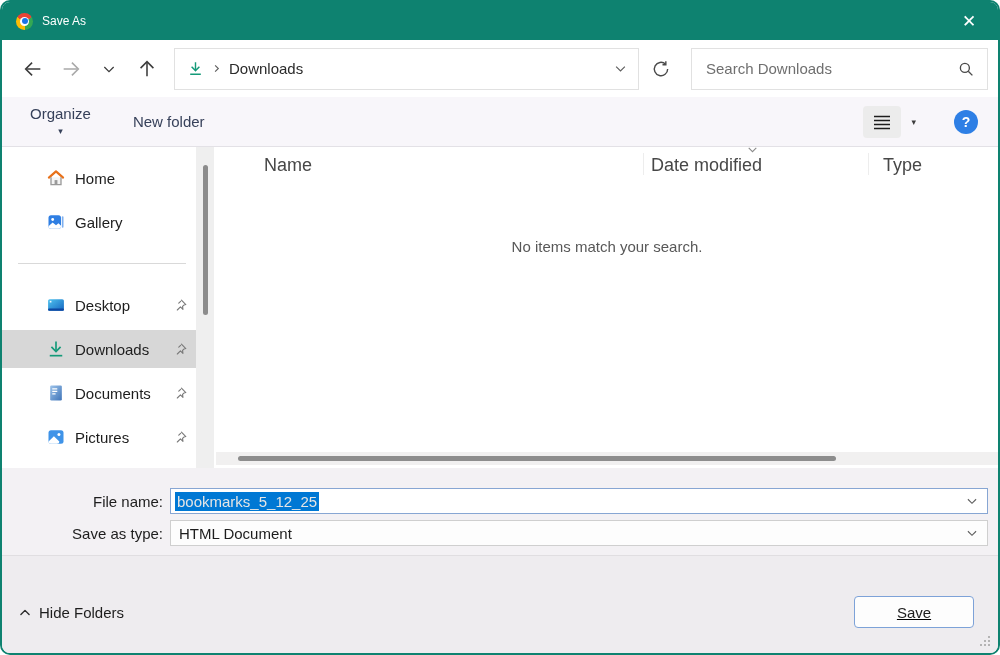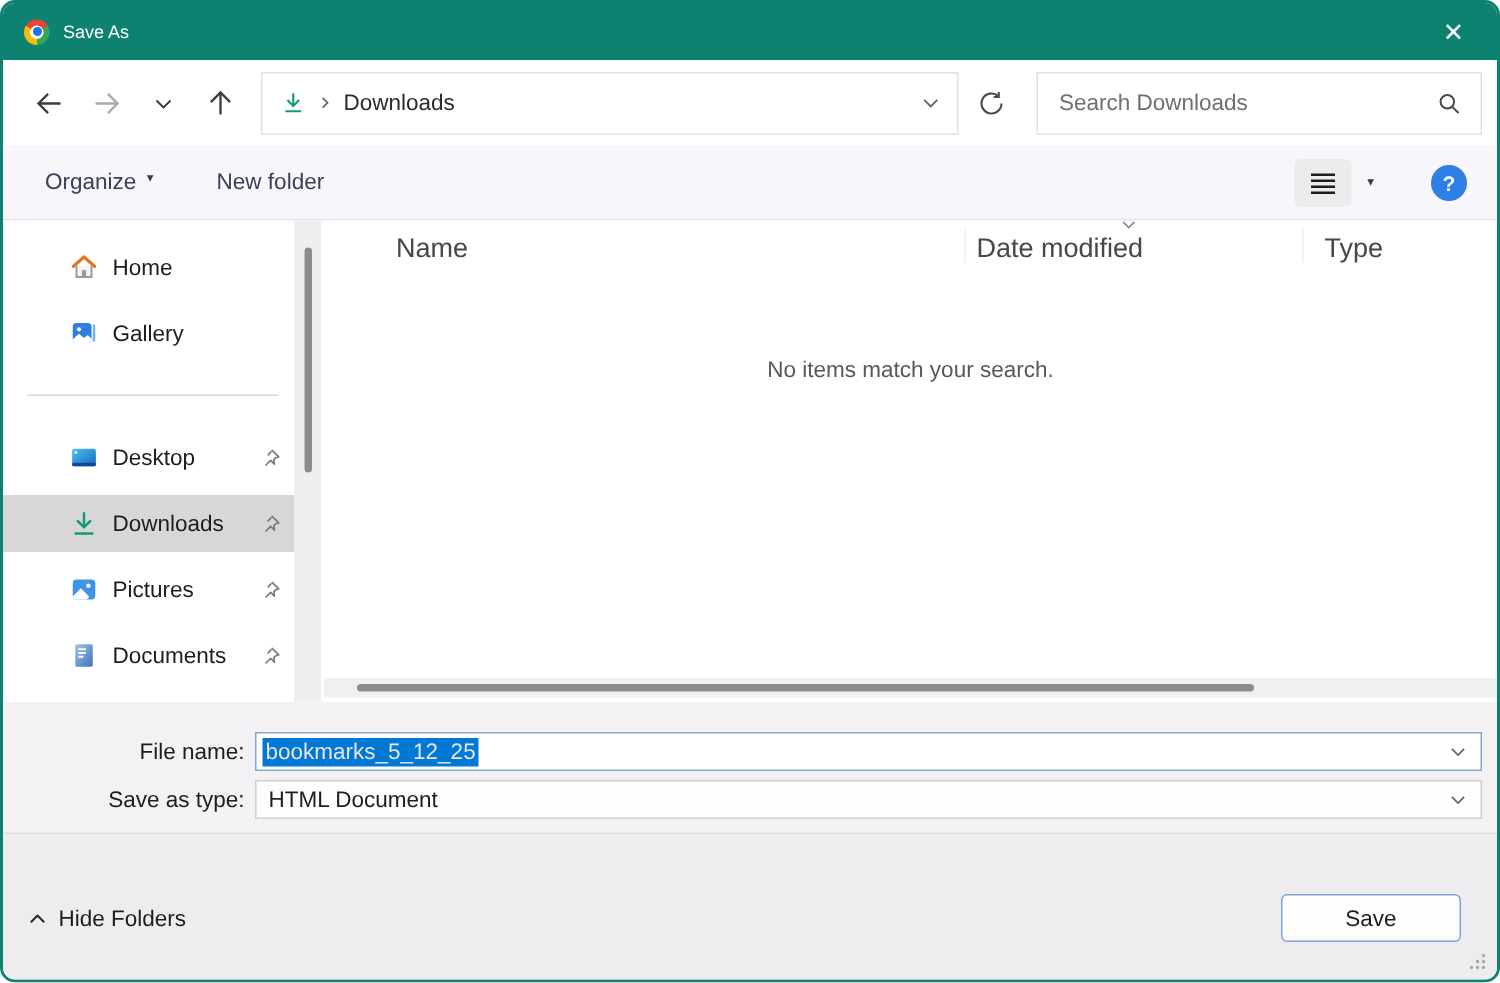--- a/index.html
+++ b/index.html
@@ -40,21 +40,21 @@
     margin-left:8px; flex:1; height:42px; border:1px solid #e1e1e1; background:#fff;
     display:flex; align-items:center; padding:0 12px 0 14px;gap:48px;
   }
   .searchbox input{ border:none; outline:none; flex:1; font-size:15px; color:#2b2b2b; font-family:inherit; background:transparent;}
   .searchbox input::placeholder{ color:#6f6f6f; }
   
   .toolbar{
     height:50px; flex:0 0 50px; background:#f8f6fa; border-bottom:1px solid #e3e1e6;
     display:flex; align-items:center; padding:0 20px 0 28px; color:#37415a; font-size:15px;
   }
-  .tb-btn{ display:flex; align-items:center; gap:7px; background:none; border:none; color:#37415a; font-size:15px; font-family:inherit; }
+  .tb-btn{ display:flex; align-items:center; gap:7px; background:none; border:none; color:#37415a; font-size:15px; font-family:inherit;flex-direction:column; }
   .tb-caret{ font-size:9px; position:relative; top:-3px;}
   .tb-newfolder{ margin-left:42px; }
   .tb-right{ margin-left:auto; display:flex; align-items:center; gap:10px; }
   .view-btn{ width:38px;height:32px; background:#ececec; border:none; border-radius:4px; display:flex; align-items:center; justify-content:center; }
   .view-caret{ color:#3c3c3c; font-size:9px; }
   .help-btn{ width:24px;height:24px;border-radius:50%;background:#2e7fe5;border:none;color:#fff;font-size:14px;font-weight:bold; display:flex;align-items:center;justify-content:center; margin-left:28px;}
   
   .content{ flex:1; display:flex; min-height:0; background:#fff; }
   .sidebar{ width:194px; flex:0 0 194px; padding-top:12px; }
   .side-item{
@@ -91,21 +91,21 @@
   .filename-box .sel{ background:#0078d4; color:#e5e5e5; padding:1px 2px; }
   .combo-chevron{ margin-left:auto; color:#5f5f5f; }
   .savetype-box{
     flex:1; margin-right:10px; height:26px; background:#fdfdfd; border:1px solid #cfcfcf;
     display:flex; align-items:center; padding:0 8px; font-size:15px; color:#1d1d1d;
   }
   
   .footer{ flex:0 0 98px; background:#eeecef; border-top:1px solid #e0dee1; position:relative; }
   .hide-folders{ position:absolute; left:16px; top:48px; display:flex; align-items:center; gap:7px;
     background:none; border:none; font-size:15px; color:#1d1d1d; font-family:inherit;}
-  .footer-buttons{ position:absolute; right:24px; top:40px; display:flex; gap:10px; }
+  .footer-buttons{ position:absolute; right:24px; top:40px; display:flex; gap:10px;text-decoration:underline; }
   .btn{ width:120px; height:32px; border-radius:4px; font-size:15px; color:#1d1d1d; font-family:inherit; background:#fdfdfd; }
   .btn-save{ border:1px solid #7da2d8; }
   .btn-cancel{ width:121px; border:1px solid #d2d2d2; }
   .resize-grip{ position:absolute; right:6px; bottom:5px; }
   svg{ display:block; }
 </style>
 </head>
 <body>
 
 <div class="window">
@@ -283,48 +283,48 @@
           <svg width="15" height="15" viewBox="0 0 24 24" fill="none" stroke="currentColor" stroke-width="1.8" stroke-linecap="round" stroke-linejoin="round">
               <path d="M13.5 3.5l7 7-3 .8-2.2 2.2.6 4.7-4-4-5 5"></path>
               <path d="M9.2 8.3l3-3"></path>
             </svg>
         </span>
       </div>
 
       <div class="side-item">
         <span class="icon">
           <svg width="20" height="20" viewBox="0 0 24 24">
-              <rect x="3" y="4" width="18" height="16" rx="3" fill="#3f93e8"></rect>
-              <circle cx="15.5" cy="9" r="1.8" fill="#fff"></circle>
-              <path d="M3 17.5L9.5 11l6.5 6.5V17a3 3 0 0 1-3 3H6a3 3 0 0 1-3-3z" fill="#fff"></path>
-            </svg>
-        </span>
-        <span>Pictures</span>
-        <span class="pin">
-          <svg width="15" height="15" viewBox="0 0 24 24" fill="none" stroke="currentColor" stroke-width="1.8" stroke-linecap="round" stroke-linejoin="round">
-              <path d="M13.5 3.5l7 7-3 .8-2.2 2.2.6 4.7-4-4-5 5"></path>
-              <path d="M9.2 8.3l3-3"></path>
-            </svg>
-        </span>
-      </div>
-
-      <div class="side-item">
-        <span class="icon">
-          <svg width="20" height="20" viewBox="0 0 24 24">
               <defs>
                 <linearGradient id="pg" x1="0" y1="0" x2="1" y2="1">
                   <stop offset="0" stop-color="#9dc3ea"></stop>
                   <stop offset="1" stop-color="#3f74b8"></stop>
                 </linearGradient>
               </defs>
               <rect x="5" y="3" width="14" height="18" rx="1.5" fill="url(#pg)"></rect>
               <path d="M7.5 7h6M7.5 10h6M7.5 13h4" stroke="#fff" stroke-width="1.6"></path>
             </svg>
         </span>
         <span>Documents</span>
+        <span class="pin">
+          <svg width="15" height="15" viewBox="0 0 24 24" fill="none" stroke="currentColor" stroke-width="1.8" stroke-linecap="round" stroke-linejoin="round">
+              <path d="M13.5 3.5l7 7-3 .8-2.2 2.2.6 4.7-4-4-5 5"></path>
+              <path d="M9.2 8.3l3-3"></path>
+            </svg>
+        </span>
+      </div>
+
+      <div class="side-item">
+        <span class="icon">
+          <svg width="20" height="20" viewBox="0 0 24 24">
+              <rect x="3" y="4" width="18" height="16" rx="3" fill="#3f93e8"></rect>
+              <circle cx="15.5" cy="9" r="1.8" fill="#fff"></circle>
+              <path d="M3 17.5L9.5 11l6.5 6.5V17a3 3 0 0 1-3 3H6a3 3 0 0 1-3-3z" fill="#fff"></path>
+            </svg>
+        </span>
+        <span>Pictures</span>
         <span class="pin">
           <svg width="15" height="15" viewBox="0 0 24 24" fill="none" stroke="currentColor" stroke-width="1.8" stroke-linecap="round" stroke-linejoin="round">
               <path d="M13.5 3.5l7 7-3 .8-2.2 2.2.6 4.7-4-4-5 5"></path>
               <path d="M9.2 8.3l3-3"></path>
             </svg>
         </span>
       </div>
 
     </div>
 

